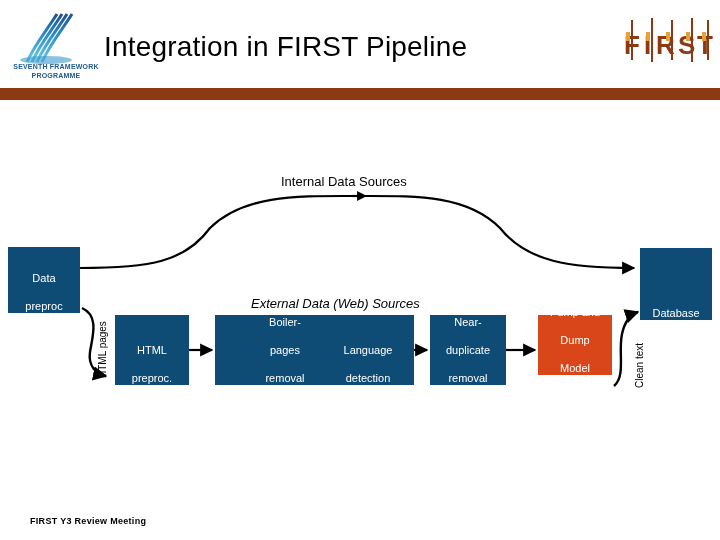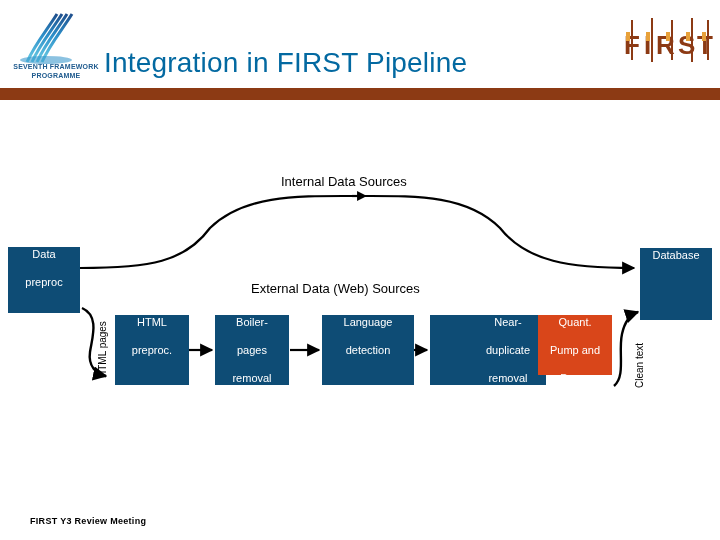--- a/index.html
+++ b/index.html
@@ -12,22 +12,22 @@
   }
   #slide{position:absolute;left:0;top:0;width:720px;height:540px;background:#fff;}
 
   
   .header-band{
     position:absolute;left:0;top:88px;width:720px;height:12px;
     background:#8C3A14;
   }
   .slide-title{
     position:absolute;left:104px;top:24px;width:520px;height:46px;
-    font-size:28px;line-height:46px;color:#0369a1;
-    letter-spacing:0.2px;white-space:nowrap;margin-top:16px;
+    font-size:28px;line-height:46px;color:#000000;
+    letter-spacing:0.2px;white-space:nowrap;
   }
 
   
   .fp7{position:absolute;left:6px;top:4px;width:100px;height:82px;}
   .fp7-seven{position:absolute;left:0;top:0;width:100px;height:62px;}
   .fp7-txt{
     position:absolute;left:0;top:58px;width:100px;
     text-align:center;color:#215C8F;
     font-family:"Liberation Sans", sans-serif;
     font-size:7px;font-weight:bold;line-height:9px;letter-spacing:0.2px;
@@ -35,21 +35,21 @@
 
   
   .first-logo{position:absolute;left:622px;top:16px;width:92px;height:52px;}
 
   
   .diag{position:absolute;left:0;top:0;width:720px;height:540px;}
   .node{
     position:absolute;
     background:#0E4C75;
     color:#ffffff;
-    display:flex;align-items:flex-start;justify-content:center;
+    display:flex;align-items:flex-end;justify-content:center;
     text-align:center;
     font-size:11px;line-height:14px;
     font-family:"Liberation Sans", sans-serif;
   }
   .node.orange{background:#D9461A;}
   .node span{display:block;padding:0 3px;}
 
   .caption{
     position:absolute;color:#000;
     font-size:13px;line-height:16px;
@@ -152,47 +152,47 @@
 
     <line x1="183" y1="350" x2="212" y2="350" stroke="#000" stroke-width="2.2" marker-end="url(#ah)"></line>
     <line x1="290" y1="350" x2="319" y2="350" stroke="#000" stroke-width="2.2" marker-end="url(#ah)"></line>
     <line x1="397" y1="350" x2="427" y2="350" stroke="#000" stroke-width="2.2" marker-end="url(#ah)"></line>
     <line x1="505" y1="350" x2="535" y2="350" stroke="#000" stroke-width="2.2" marker-end="url(#ah)"></line>
 
     <path d="M614 386 C626 376 618 352 622 334 C625 320 632 314 638 312" fill="none" stroke="#000" stroke-width="2.4" marker-end="url(#ah)"></path>
   </svg>
 
   <div class="caption" style="left:281px;top:174px;">Internal Data Sources</div>
-  <div class="caption" style="left:251px;top:281px;">External Data (Web) Sources</div>
+  <div class="caption" style="left:251px;top:296px;font-style:italic;">External Data (Web) Sources</div>
 
   <div class="vlabel" style="left:97px;top:378px;">HTML pages</div>
   <div class="vlabel" style="left:634px;top:388px;">Clean text</div>
 
   <div class="node" style="left:8px;top:247px;width:72px;height:66px;">
     <span><span>Data</span><br>
           <span>preproc</span></span>
   </div>
 
   <div class="node" style="left:108px;top:315px;width:74px;height:70px;margin-left:7px;">
     <span><span>HTML</span><br>
           <span>preproc.</span></span>
   </div>
 
-  <div class="node" style="left:215px;top:315px;width:74px;height:70px;">
+  <div class="node" style="left:215px;top:315px;width:74px;height:70px;padding-left:33px;">
     <span><span>Boiler-</span><br>
           <span>pages</span><br>
           <span>removal</span></span>
   </div>
 
   <div class="node" style="left:322px;top:315px;width:92px;height:70px;">
     <span><span>Language</span><br>
           <span>detection</span></span>
   </div>
 
-  <div class="node" style="left:430px;top:315px;width:76px;height:70px;padding-left:40px;">
+  <div class="node" style="left:430px;top:315px;width:76px;height:70px;">
     <span><span>Near-</span><br>
           <span>duplicate</span><br>
           <span>removal</span></span>
   </div>
 
   <div class="node orange" style="left:538px;top:315px;width:74px;height:60px;">
     <span><span>Quant.</span><br>
           <span>Pump and</span><br>
           <span>Dump</span><br>
           <span>Model</span></span>

